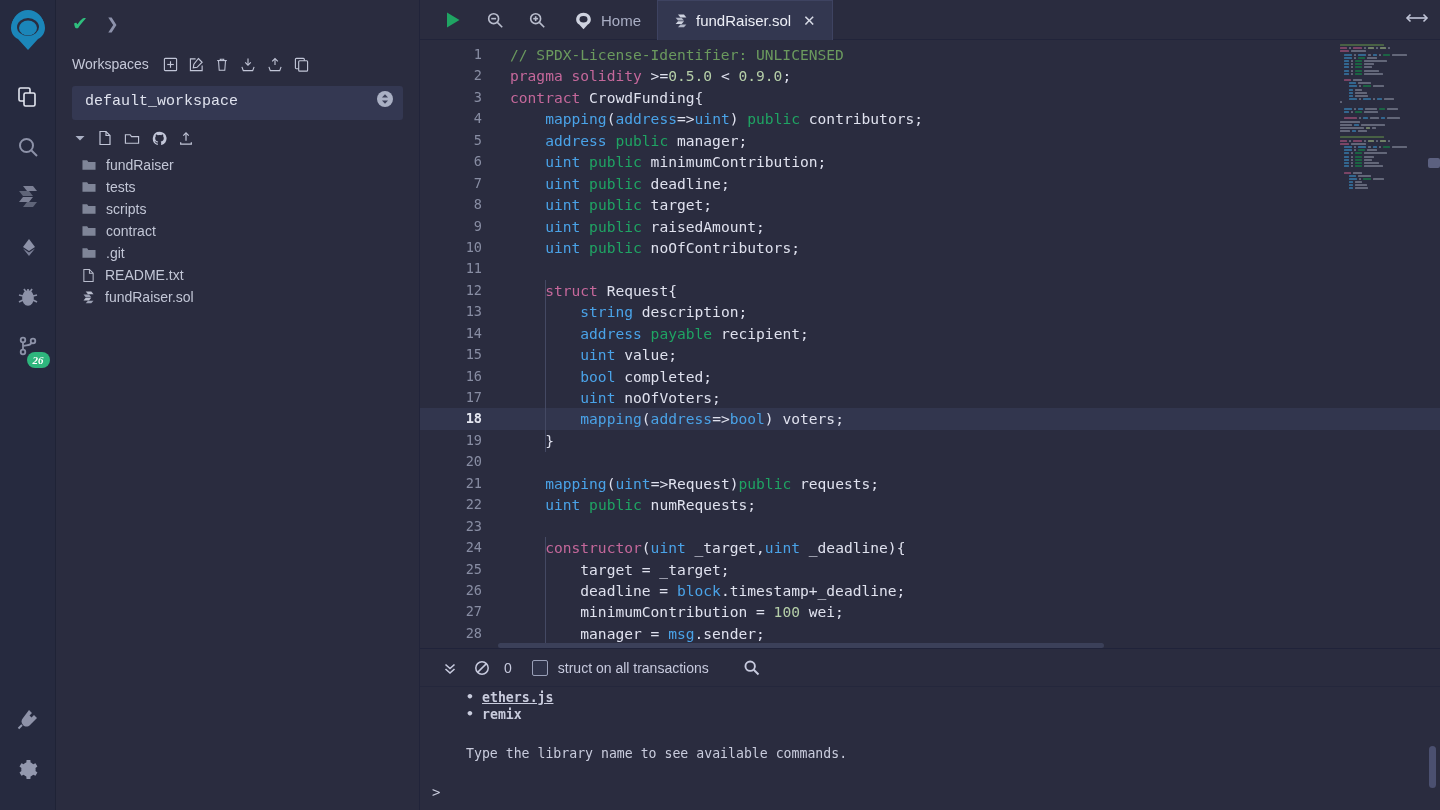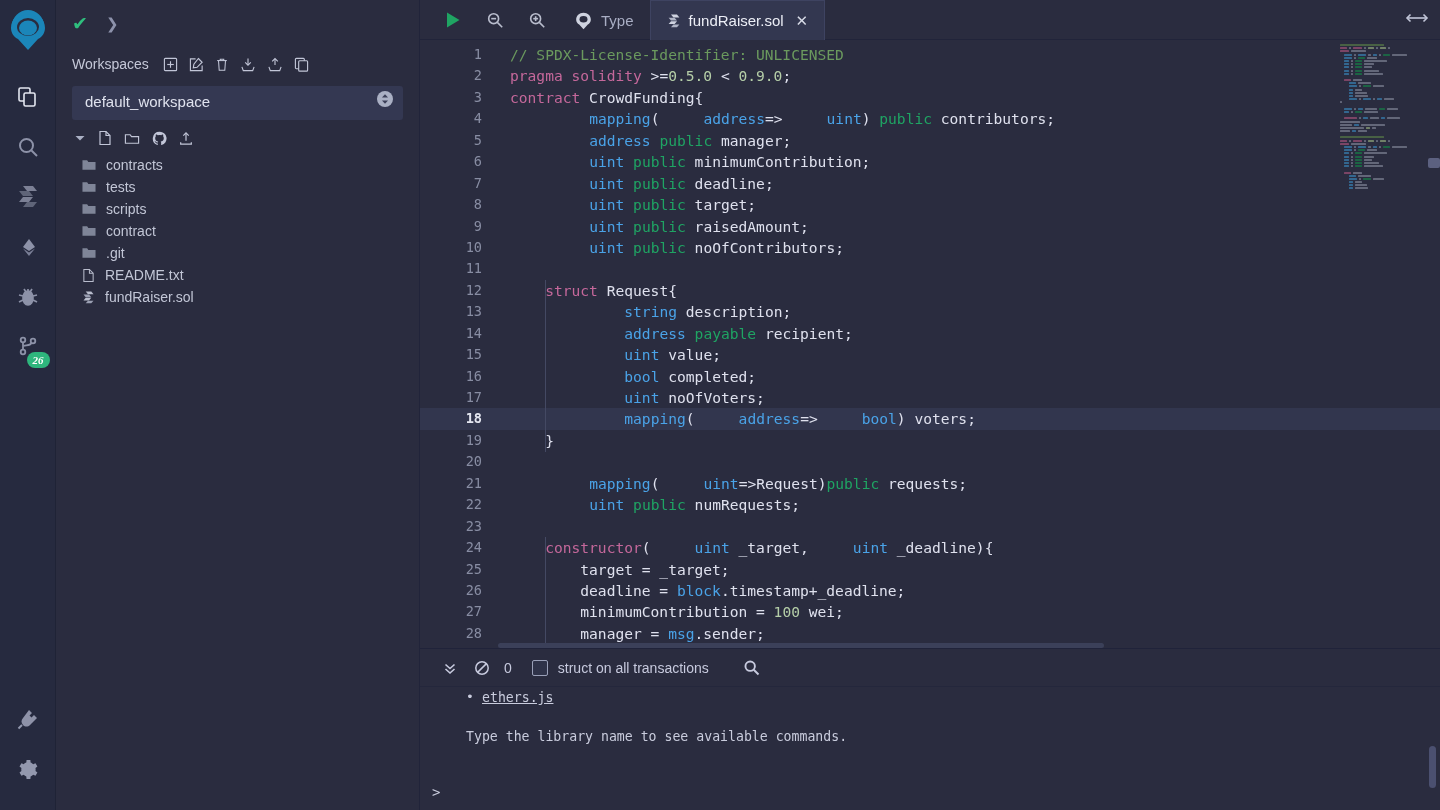--- a/index.html
+++ b/index.html
@@ -60,20 +60,21 @@
   .ws-label { font-size: 14px; color: #c5c8d8; margin-right: 14px; }
   .ws-icons { display: flex; align-items: center; gap: 11px; }
   .ws-icons svg { display: block; }
 
   .ws-select {
     margin: 8px 16px 0 16px;
     height: 34px; background: #343852;
     border-radius: 3px;
     display: flex; align-items: center;
     padding: 0 9px 4px 13px;
+    font-family: Liberation Mono, monospace;
   }
   .ws-select-text { flex: 1 1 auto; font-size: 15px; color: #dfe2ee; }
 
   .tree-tools {
     display: flex; align-items: center; gap: 12px;
     padding: 10px 0 4px 18px;
   }
   .tree-tools svg { display: block; }
 
   .tree { padding-left: 26px; margin-top: 4px; }
@@ -142,21 +143,21 @@
   }
   .ln.cur { background: #32364e; }
   .ln.cur .num { color: #e4e6f0; font-weight: bold; }
   .indent-guide {
     position: absolute; top: 0; bottom: 0; width: 1px; background: #444963;
   }
 
   
   .c-comment { color: #6b9a5e; }
   .c-kw      { color: #c5689b; }
-  .c-type    { color: #4aa3e8; margin-left: 44px; }
+  .c-type    { color: #4aa3e8; }
   .c-mod     { color: #1fa463; }
   .c-num     { color: #b5cea8; }
   .c-plain   { color: #dfe1ee; }
   .c-global  { color: #4aa3e8; }
 
   .minimap {
     position: absolute; right: 8px; top: 4px;
     width: 92px; height: 500px;
     opacity: .85;
     pointer-events: none;
@@ -204,21 +205,21 @@
   }
   .term-search::placeholder { color: #9499b2; }
 
   .term-body {
     flex: 1 1 auto; overflow: hidden; position: relative;
     font-family: "DejaVu Sans Mono", monospace;
     font-size: 13.2px; color: #c9ccdd;
     padding: 0 0 0 0;
   }
   .term-list { padding: 2px 0 0 62px; }
-  .term-li { position: relative; line-height: 17px; }
+  .term-li { position: relative; line-height: 17px; font-weight: bold; }
   .term-li::before {
     content: "•"; position: absolute; left: -16px; top: -1px; color: #c9ccdd; font-size: 13px;
   }
   .term-li a { color: #c9ccdd; text-decoration: underline; }
   .term-note { padding: 22px 16px 0 46px; line-height: 17px; }
   .term-prompt {
     position: absolute; left: 12px; bottom: 10px;
     color: #c9ccdd; font-size: 14px;
     font-family: "DejaVu Sans Mono", monospace;
   }
@@ -399,21 +400,21 @@
             <path d="M1.8 11.5v2h11.4v-2"></path>
         </svg>
       </span>
     </div>
 
     <div class="tree">
       <div class="tree-item">
         <svg width="14" height="12" viewBox="0 0 15 12">
             <path d="M0.5 11V1h5l1.3 1.8H14.5V11z" fill="#7f8598"></path>
           </svg>
-        <span>contracts</span>
+        <span>fundRaiser</span>
       </div>
       <div class="tree-item">
         <svg width="14" height="12" viewBox="0 0 15 12">
             <path d="M0.5 11V1h5l1.3 1.8H14.5V11z" fill="#7f8598"></path>
           </svg>
         <span>tests</span>
       </div>
       <div class="tree-item">
         <svg width="14" height="12" viewBox="0 0 15 12">
             <path d="M0.5 11V1h5l1.3 1.8H14.5V11z" fill="#7f8598"></path>
@@ -475,21 +476,21 @@
               <line x1="8.5" y1="5.8" x2="8.5" y2="11.2"></line>
           </svg>
         </div>
       </div>
 
       <div class="tab">
         <svg width="19" height="19" viewBox="0 0 20 22">
           <path d="M10 2 C5 2 1.5 5.5 1.5 10 C1.5 12.5 3 14.5 5 15.5 L10 21 L15 15.5 C17 14.5 18.5 12.5 18.5 10 C18.5 5.5 15 2 10 2 Z" fill="#cfd3e0"></path>
           <ellipse cx="10" cy="9.5" rx="4.6" ry="3.8" fill="#2a2c3f"></ellipse>
         </svg>
-        <span>Type</span>
+        <span>Home</span>
       </div>
 
       <div class="tab active">
         <svg width="14" height="16" viewBox="0 0 14 16">
           <path d="M4 1.5 L10 1.5 L12.4 4.4 L6.4 4.4 Z" fill="#cfd3e0"></path>
           <path d="M1.6 4.7 L7.6 4.7 L10 7.6 L4 7.6 Z" fill="#b0b5c6"></path>
           <path d="M4 8.2 L10 8.2 L7.6 11.1 L1.6 11.1 Z" fill="#cfd3e0"></path>
           <path d="M6.4 11.4 L12.4 11.4 L10 14.3 L4 14.3 Z" fill="#b0b5c6"></path>
         </svg>
         <span>fundRaiser.sol</span>
@@ -777,20 +778,23 @@
               <line x1="11.4" y1="11.4" x2="16.4" y2="16.4"></line>
           </svg>
         </span>
       </div>
 
       <div class="term-body">
         <div class="term-list">
           <div class="term-li">
             <a href="#">ethers.js</a>
           </div>
+          <div class="term-li">
+            <span>remix</span>
+          </div>
         </div>
         <div class="term-note">Type the library name to see available commands.</div>
         <div class="term-prompt">&gt;</div>
         <div class="term-scroll"></div>
       </div>
     </div>
   </div>
 </div>
 
 </body></html>

